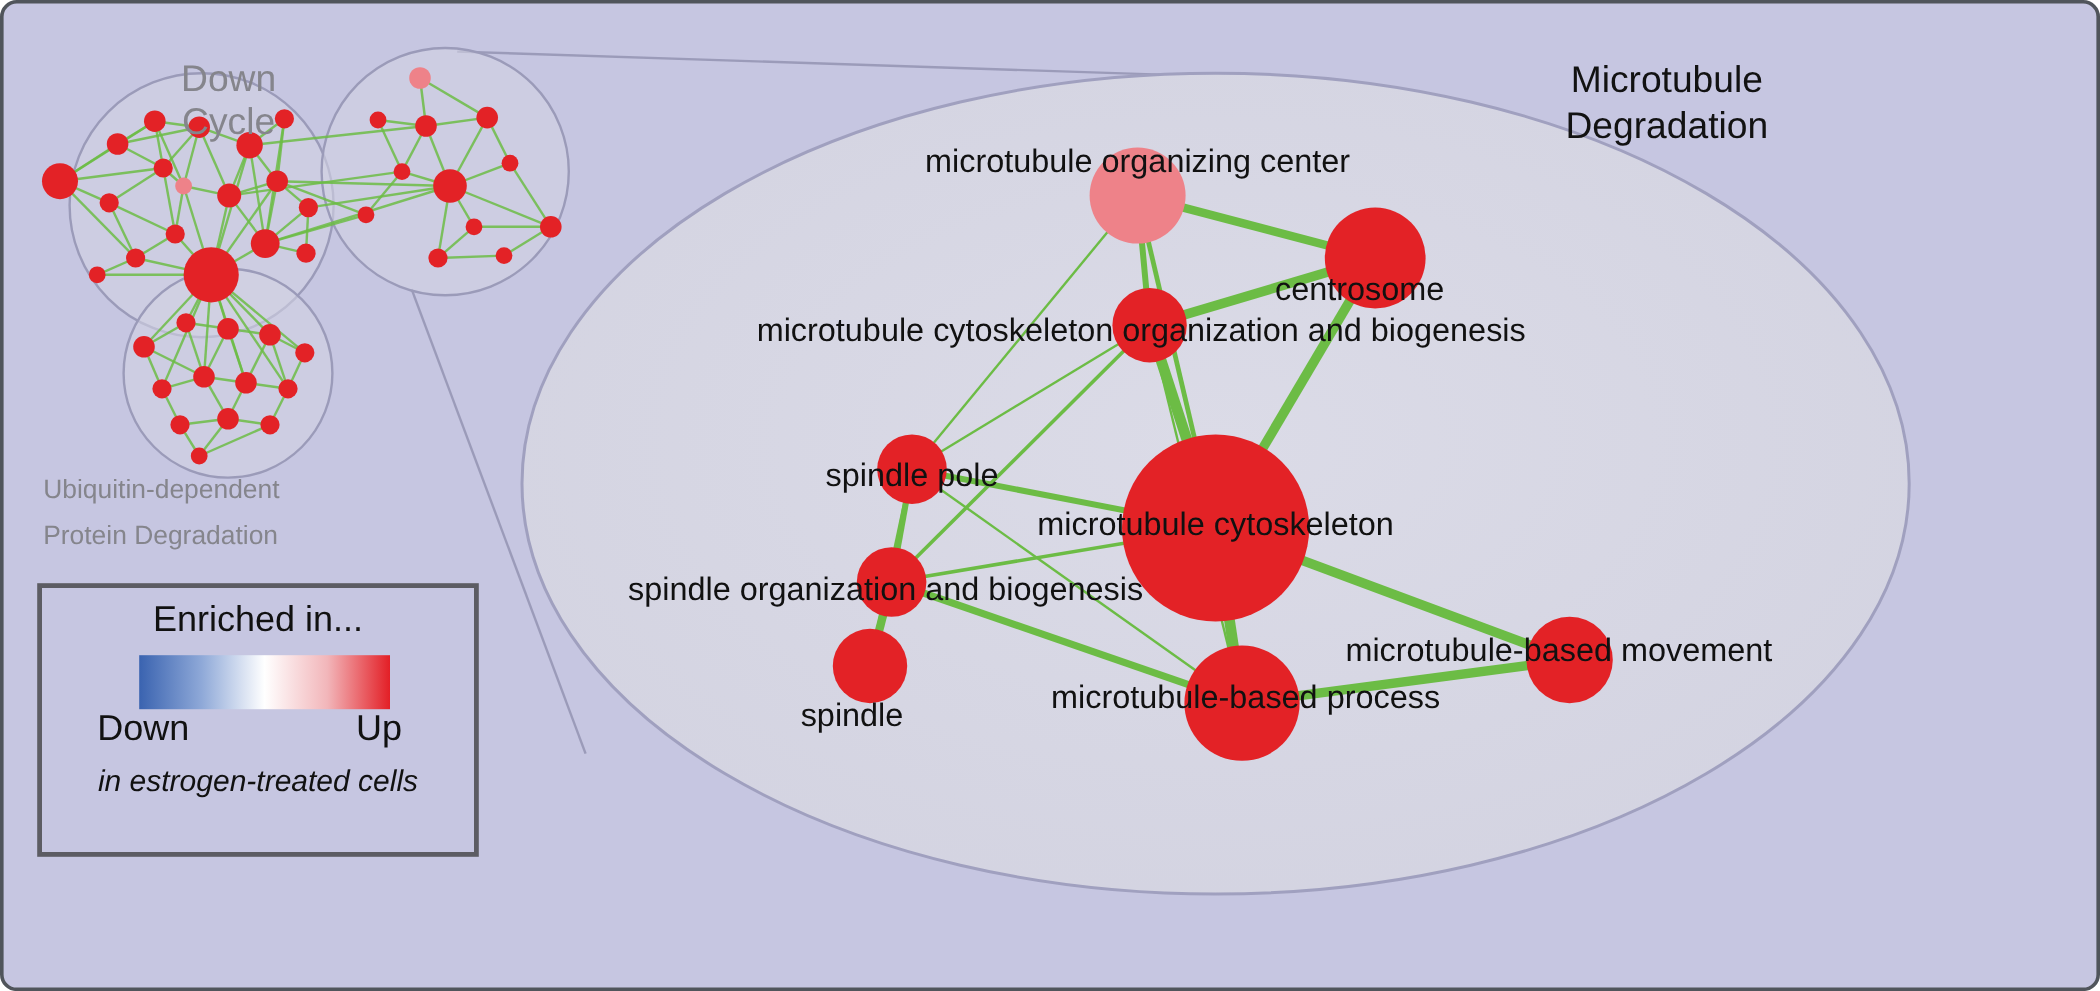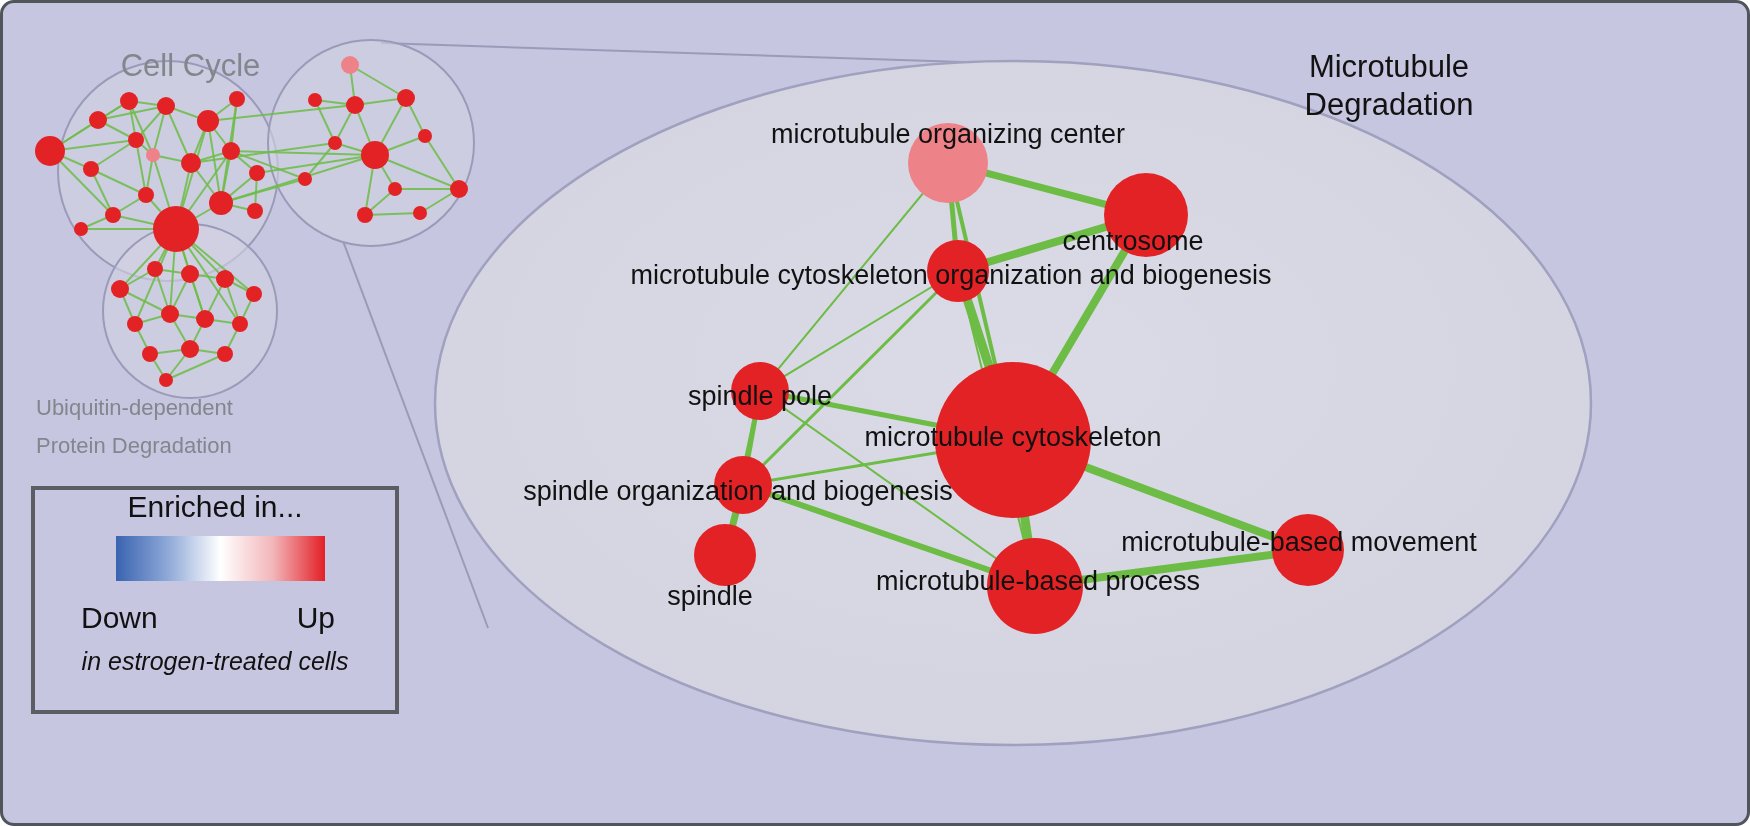--- a/index.html
+++ b/index.html
@@ -11,23 +11,23 @@
   #scene{position:absolute;left:0;top:0;}
   .abs{position:absolute;}
   .cluster-label{color:#85858c;}
   .cell-cycle-label{left:105px;top:45px;width:165px;text-align:center;font-size:31px;}
   .ubiq-label{left:33px;top:386px;font-size:22px;line-height:38px;}
   .mt-title{left:1230px;top:45px;width:312px;text-align:center;font-size:31px;line-height:38px;color:#121212;}
   .legend{
     left:28px;top:483px;width:368px;height:228px;box-sizing:border-box;
     border:4px solid #5c5c63;color:#111;
   }
-  .legend-title{font-size:30px;text-align:center;}
+  .legend-title{font-size:30px;text-align:center;margin-top:10px;}
   .legend-gradient{margin-left:81px;margin-top:12px;width:209px;height:45px;}
-  .legend-scale{display:flex;justify-content:space-between;padding:20px 60px 0 46px;font-size:30px;}
+  .legend-scale{display:flex;justify-content:space-between;padding:0 60px 0 46px;font-size:30px;}
   .legend-caption{text-align:center;font-size:25px;line-height:32px;font-style:italic;}
   .legend-caption.first{margin-top:10px;}
 </style>
 </head>
 <body>
 
 <div class="canvas">
 
   <svg id="scene" width="1750" height="826">
     <defs>
@@ -223,21 +223,21 @@
       <text x="1130" y="238" text-anchor="middle" dominant-baseline="central" font-size="27" fill="#111111" font-family="&quot;Liberation Sans&quot;, sans-serif">centrosome</text>
       <text x="948" y="272" text-anchor="middle" dominant-baseline="central" font-size="27" fill="#111111" font-family="&quot;Liberation Sans&quot;, sans-serif">microtubule cytoskeleton organization and biogenesis</text>
       <text x="757" y="393" text-anchor="middle" dominant-baseline="central" font-size="27" fill="#111111" font-family="&quot;Liberation Sans&quot;, sans-serif">spindle pole</text>
       <text x="1010" y="434" text-anchor="middle" dominant-baseline="central" font-size="27" fill="#111111" font-family="&quot;Liberation Sans&quot;, sans-serif">microtubule cytoskeleton</text>
       <text x="735" y="488" text-anchor="middle" dominant-baseline="central" font-size="27" fill="#111111" font-family="&quot;Liberation Sans&quot;, sans-serif">spindle organization and biogenesis</text>
       <text x="1296" y="539" text-anchor="middle" dominant-baseline="central" font-size="27" fill="#111111" font-family="&quot;Liberation Sans&quot;, sans-serif">microtubule-based movement</text>
       <text x="1035" y="578" text-anchor="middle" dominant-baseline="central" font-size="27" fill="#111111" font-family="&quot;Liberation Sans&quot;, sans-serif">microtubule-based process</text>
       <text x="707" y="593" text-anchor="middle" dominant-baseline="central" font-size="27" fill="#111111" font-family="&quot;Liberation Sans&quot;, sans-serif">spindle</text>
     </svg>
 
-  <div class="abs cluster-label cell-cycle-label">Cell Cycle</div>
+  <div class="abs cluster-label cell-cycle-label">Down Cycle</div>
 
   <div class="abs cluster-label ubiq-label">
     <div>Ubiquitin-dependent</div>
     <div>Protein Degradation</div>
   </div>
 
   <div class="abs mt-title">
     <div>Microtubule</div>
     <div>Degradation</div>
   </div>

